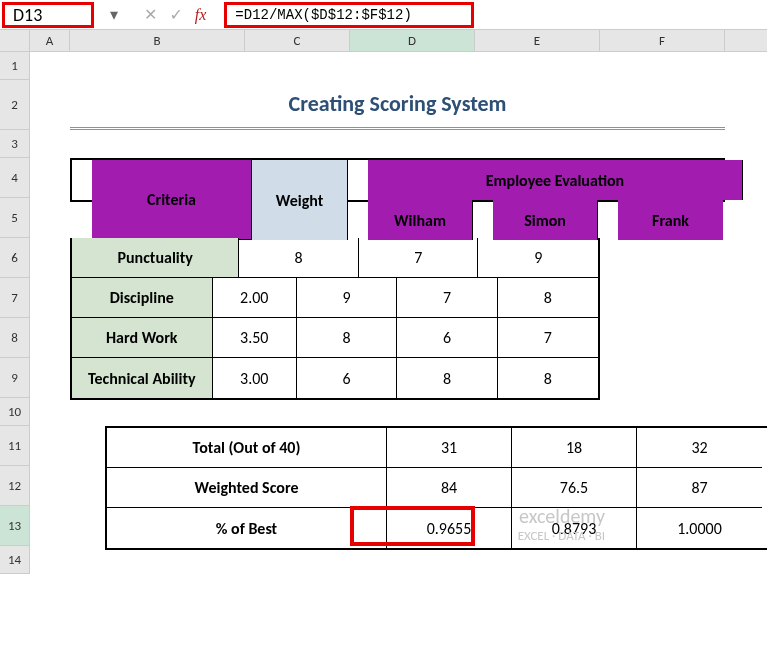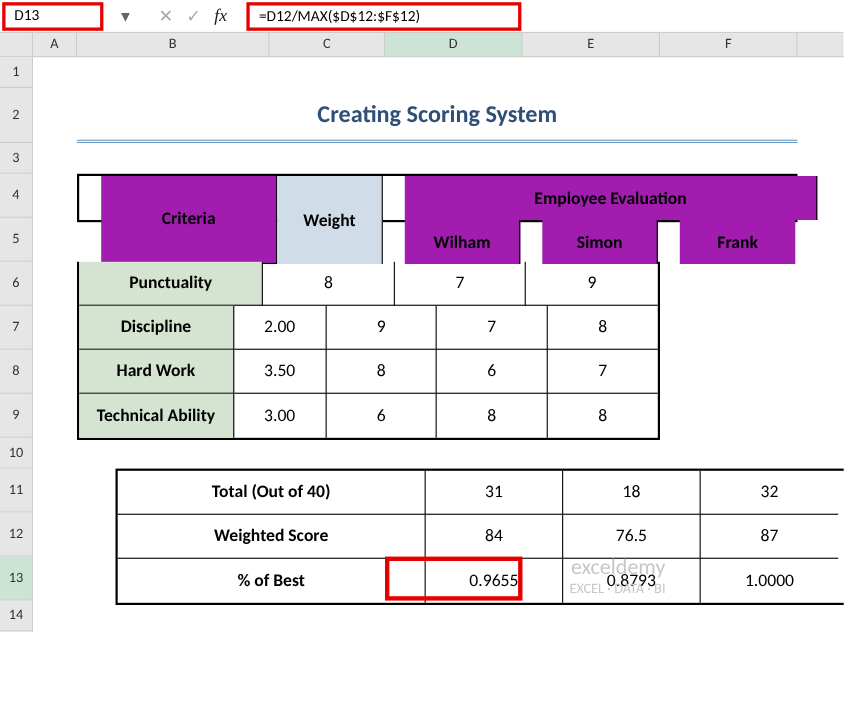--- a/index.html
+++ b/index.html
@@ -1,24 +1,24 @@
 <!DOCTYPE html>
 <html><head>
 <meta charset="utf-8">
 <style>
 * { box-sizing: border-box; margin: 0; padding: 0; }
 body { font-family: Calibri, Arial, sans-serif; background: #fff; width: 767px; height: 657px; overflow: hidden; position: relative; }
 
 .formula-bar { display: flex; align-items: center; height: 30px; border-bottom: 1px solid #ccc; background: #fff; }
-.name-box { width: 92px; height: 26px; border: 3px solid #e60000; display: flex; padding: 0 8px; font-size: 14px; margin-left: 2px; position: relative; }
+.name-box { width: 92px; height: 26px; border: 3px solid #e60000; display: flex; align-items: center; padding: 0 8px; font-size: 18px; margin-left: 2px; position: relative; }
 .name-box-dd { width: 24px; height: 26px; display: flex; align-items: center; justify-content: center; color: #666; margin-left: 8px; }
 .fb-icons { display: flex; align-items: center; gap: 12px; margin: 0 18px; color: #aaa; font-size: 16px; }
 .fb-icons span { cursor: default; }
-.fx { font-style: italic; font-family: 'Times New Roman', serif; color: #0f172a; }
-.formula-input { border: 3px solid #e60000; height: 26px; padding: 0 8px; font-size: 14px; display: flex; align-items: center; width: 250px; }
+.fx { font-style: italic; font-family: 'Times New Roman', serif; color: #b91c1c; }
+.formula-input { border: 3px solid #e60000; height: 26px; padding: 0 8px; font-size: 14px; display: flex; align-items: center; width: 250px; font-family: Liberation Mono, monospace; }
 
 .grid-headers { display: flex; height: 22px; background: #e6e6e6; border-bottom: 1px solid #ccc; }
 .corner { width: 30px; border-right: 1px solid #ccc; }
 .col-h { border-right: 1px solid #ccc; display: flex; align-items: center; justify-content: center; font-size: 13px; color: #333; }
 .col-A { width: 40px; }
 .col-B { width: 175px; }
 .col-C { width: 105px; }
 .col-D { width: 125px; }
 .col-E { width: 125px; }
 .col-F { width: 125px; }

